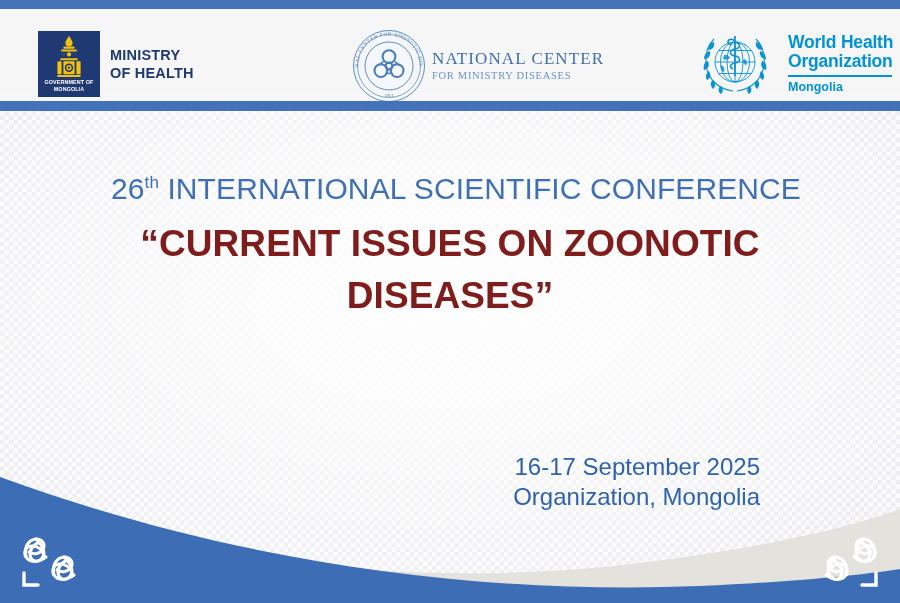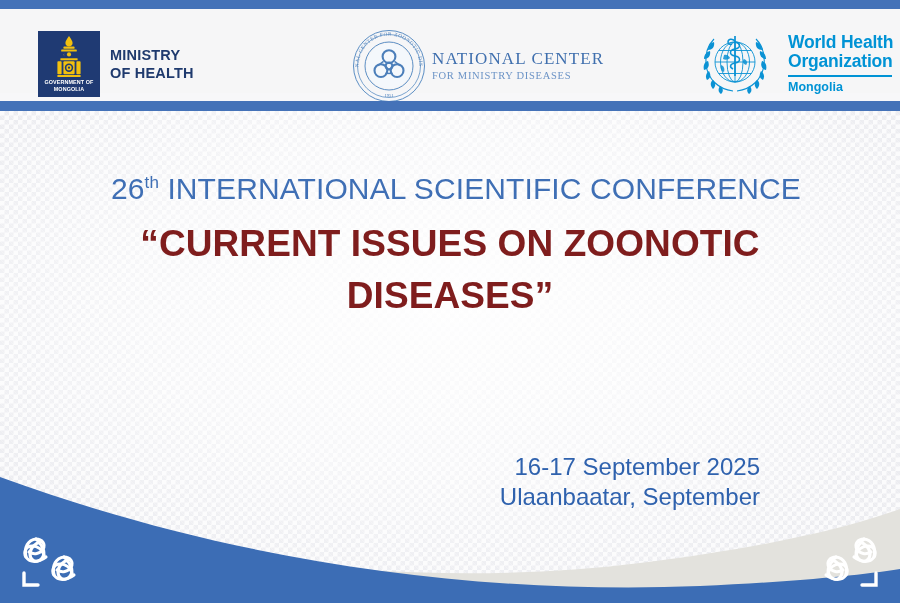--- a/index.html
+++ b/index.html
@@ -363,21 +363,21 @@
     <div class="body-glow"></div>
   </div>
 
   <div class="title-block">
     <div class="conf-line"><span>26</span><span class="sup">th</span><span> INTERNATIONAL SCIENTIFIC CONFERENCE</span></div>
     <div class="theme-line">“CURRENT ISSUES ON ZOONOTIC DISEASES”</div>
   </div>
 
   <div class="meta-block">
     <div class="meta-line">16-17 September 2025</div>
-    <div class="meta-line">Ulaanbaatar, September</div>
+    <div class="meta-line">Organization, Mongolia</div>
   </div>
 
   <svg class="waves" viewBox="0 0 900 160" preserveAspectRatio="none" aria-hidden="true">
     <path d="M0 70 C 210 120 430 146 640 120 C 770 104 850 84 900 66 L900 160 L0 160 Z" fill="#e3e2dd"></path>
     <path d="M0 34 C 230 118 470 152 700 143 C 790 139 855 133 900 126 L900 160 L0 160 Z" fill="#3c6db5"></path>
   </svg>
 
   <div class="knot knot-left">
     <svg viewBox="0 0 76 62" aria-hidden="true">
       <g fill="none" stroke="#ffffff" stroke-width="3.1" stroke-linecap="round">

